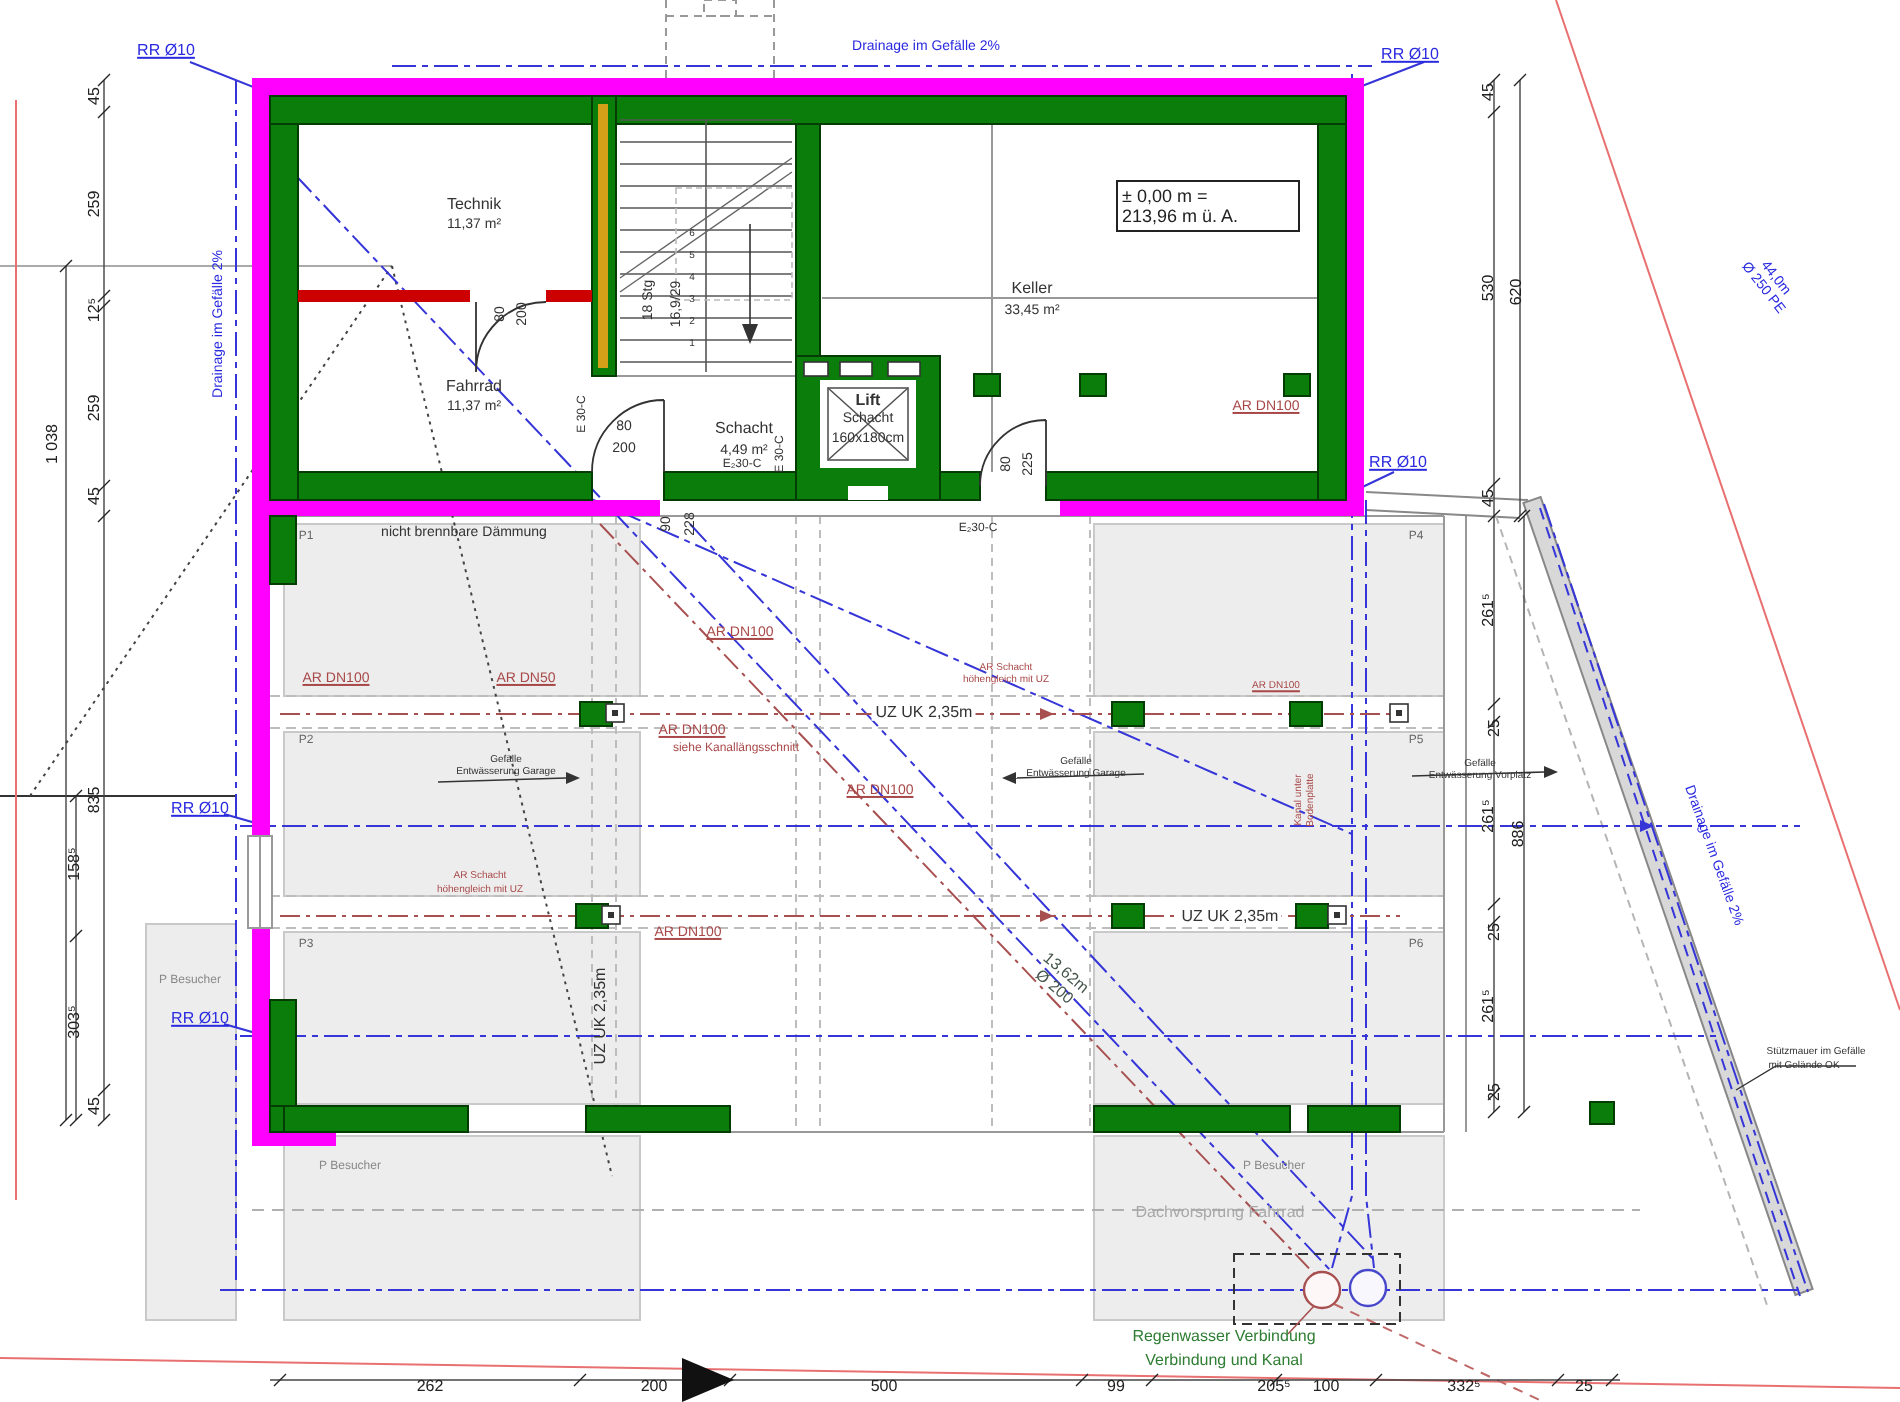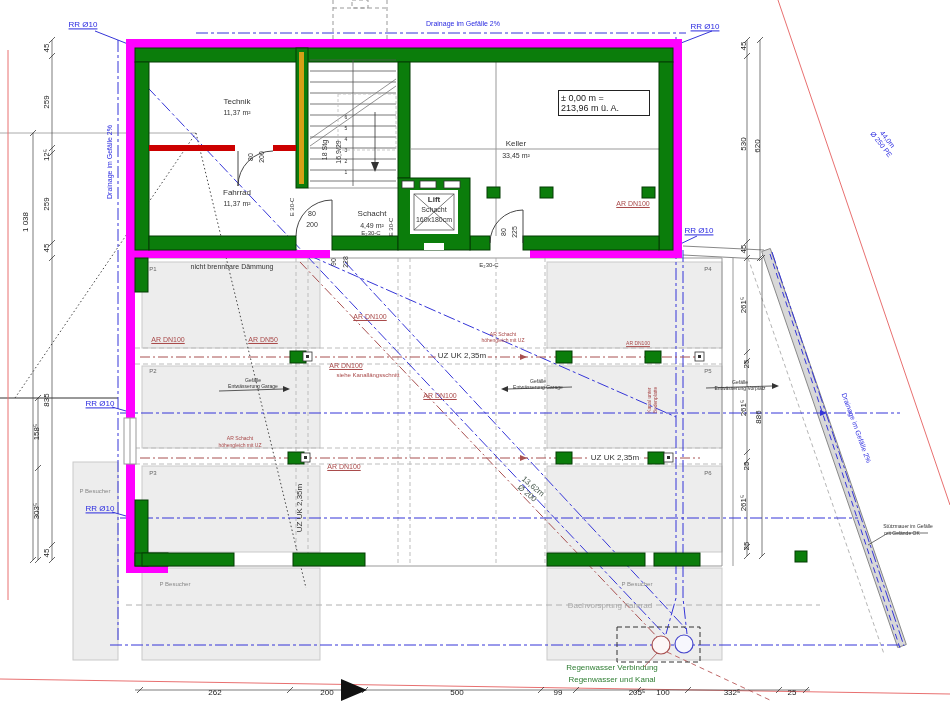--- a/index.html
+++ b/index.html
@@ -240,21 +240,21 @@
 <div class="lbl s7" style="left:434px;top:220px">160x180cm</div>
 
 <div class="levelbox">
   <div>± 0,00 m =</div>
   <div>213,96 m ü. A.</div>
 </div>
 
 <div class="lbl s7" style="left:232px;top:267px">nicht brennbare Dämmung</div>
 <div class="lbl gry" style="left:610px;top:606px">Dachvorsprung Fahrrad</div>
 <div class="lbl grn" style="left:612px;top:668px">Regenwasser Verbindung</div>
-<div class="lbl grn" style="left:612px;top:680px">Regenwasser und Kanal</div>
+<div class="lbl grn" style="left:612px;top:680px">Verbindung und Kanal</div>
 <div class="lbl s5" style="left:908px;top:527px">Stützmauer im Gefälle</div>
 <div class="lbl s5" style="left:902px;top:534px">mit Gelände OK</div>
 
 <div class="lbl chip" style="left:462px;top:356px">UZ UK 2,35m</div>
 <div class="lbl chip" style="left:615px;top:458px">UZ UK 2,35m</div>
 <div class="lbl r90" style="left:300px;top:508px">UZ UK 2,35m</div>
 
 <div class="lbl s7 r90" style="left:325px;top:150px">18 Stg</div>
 <div class="lbl s7 r90" style="left:339px;top:152px">16,9/29</div>
 <div class="lbl s5" style="left:346px;top:173px">1</div>
@@ -308,21 +308,21 @@
 
 <div class="lbl s5" style="left:253px;top:381px">Gefälle</div>
 <div class="lbl s5" style="left:253px;top:387px">Entwässerung Garage</div>
 <div class="lbl s5" style="left:538px;top:382px">Gefälle</div>
 <div class="lbl s5" style="left:538px;top:388px">Entwässerung Garage</div>
 <div class="lbl s5" style="left:740px;top:383px">Gefälle</div>
 <div class="lbl s5" style="left:740px;top:389px">Entwässerung Vorplatz</div>
 
 <div class="lbl dim" style="left:215px;top:693px">262</div>
 <div class="lbl dim" style="left:327px;top:693px">200</div>
-<div class="lbl dim" style="left:457px;top:693px">500</div>
+<div class="lbl dim" style="left:442px;top:693px">500</div>
 <div class="lbl dim" style="left:558px;top:693px">99</div>
 <div class="lbl dim" style="left:637px;top:693px">205⁵</div>
 <div class="lbl dim" style="left:663px;top:693px">100</div>
 <div class="lbl dim" style="left:732px;top:693px">332⁵</div>
 <div class="lbl dim" style="left:792px;top:693px">25</div>
 
 <div class="lbl dim r90" style="left:47px;top:48px">45</div>
 <div class="lbl dim r90" style="left:47px;top:102px">259</div>
 <div class="lbl dim r90" style="left:47px;top:155px">12⁵</div>
 <div class="lbl dim r90" style="left:47px;top:204px">259</div>

